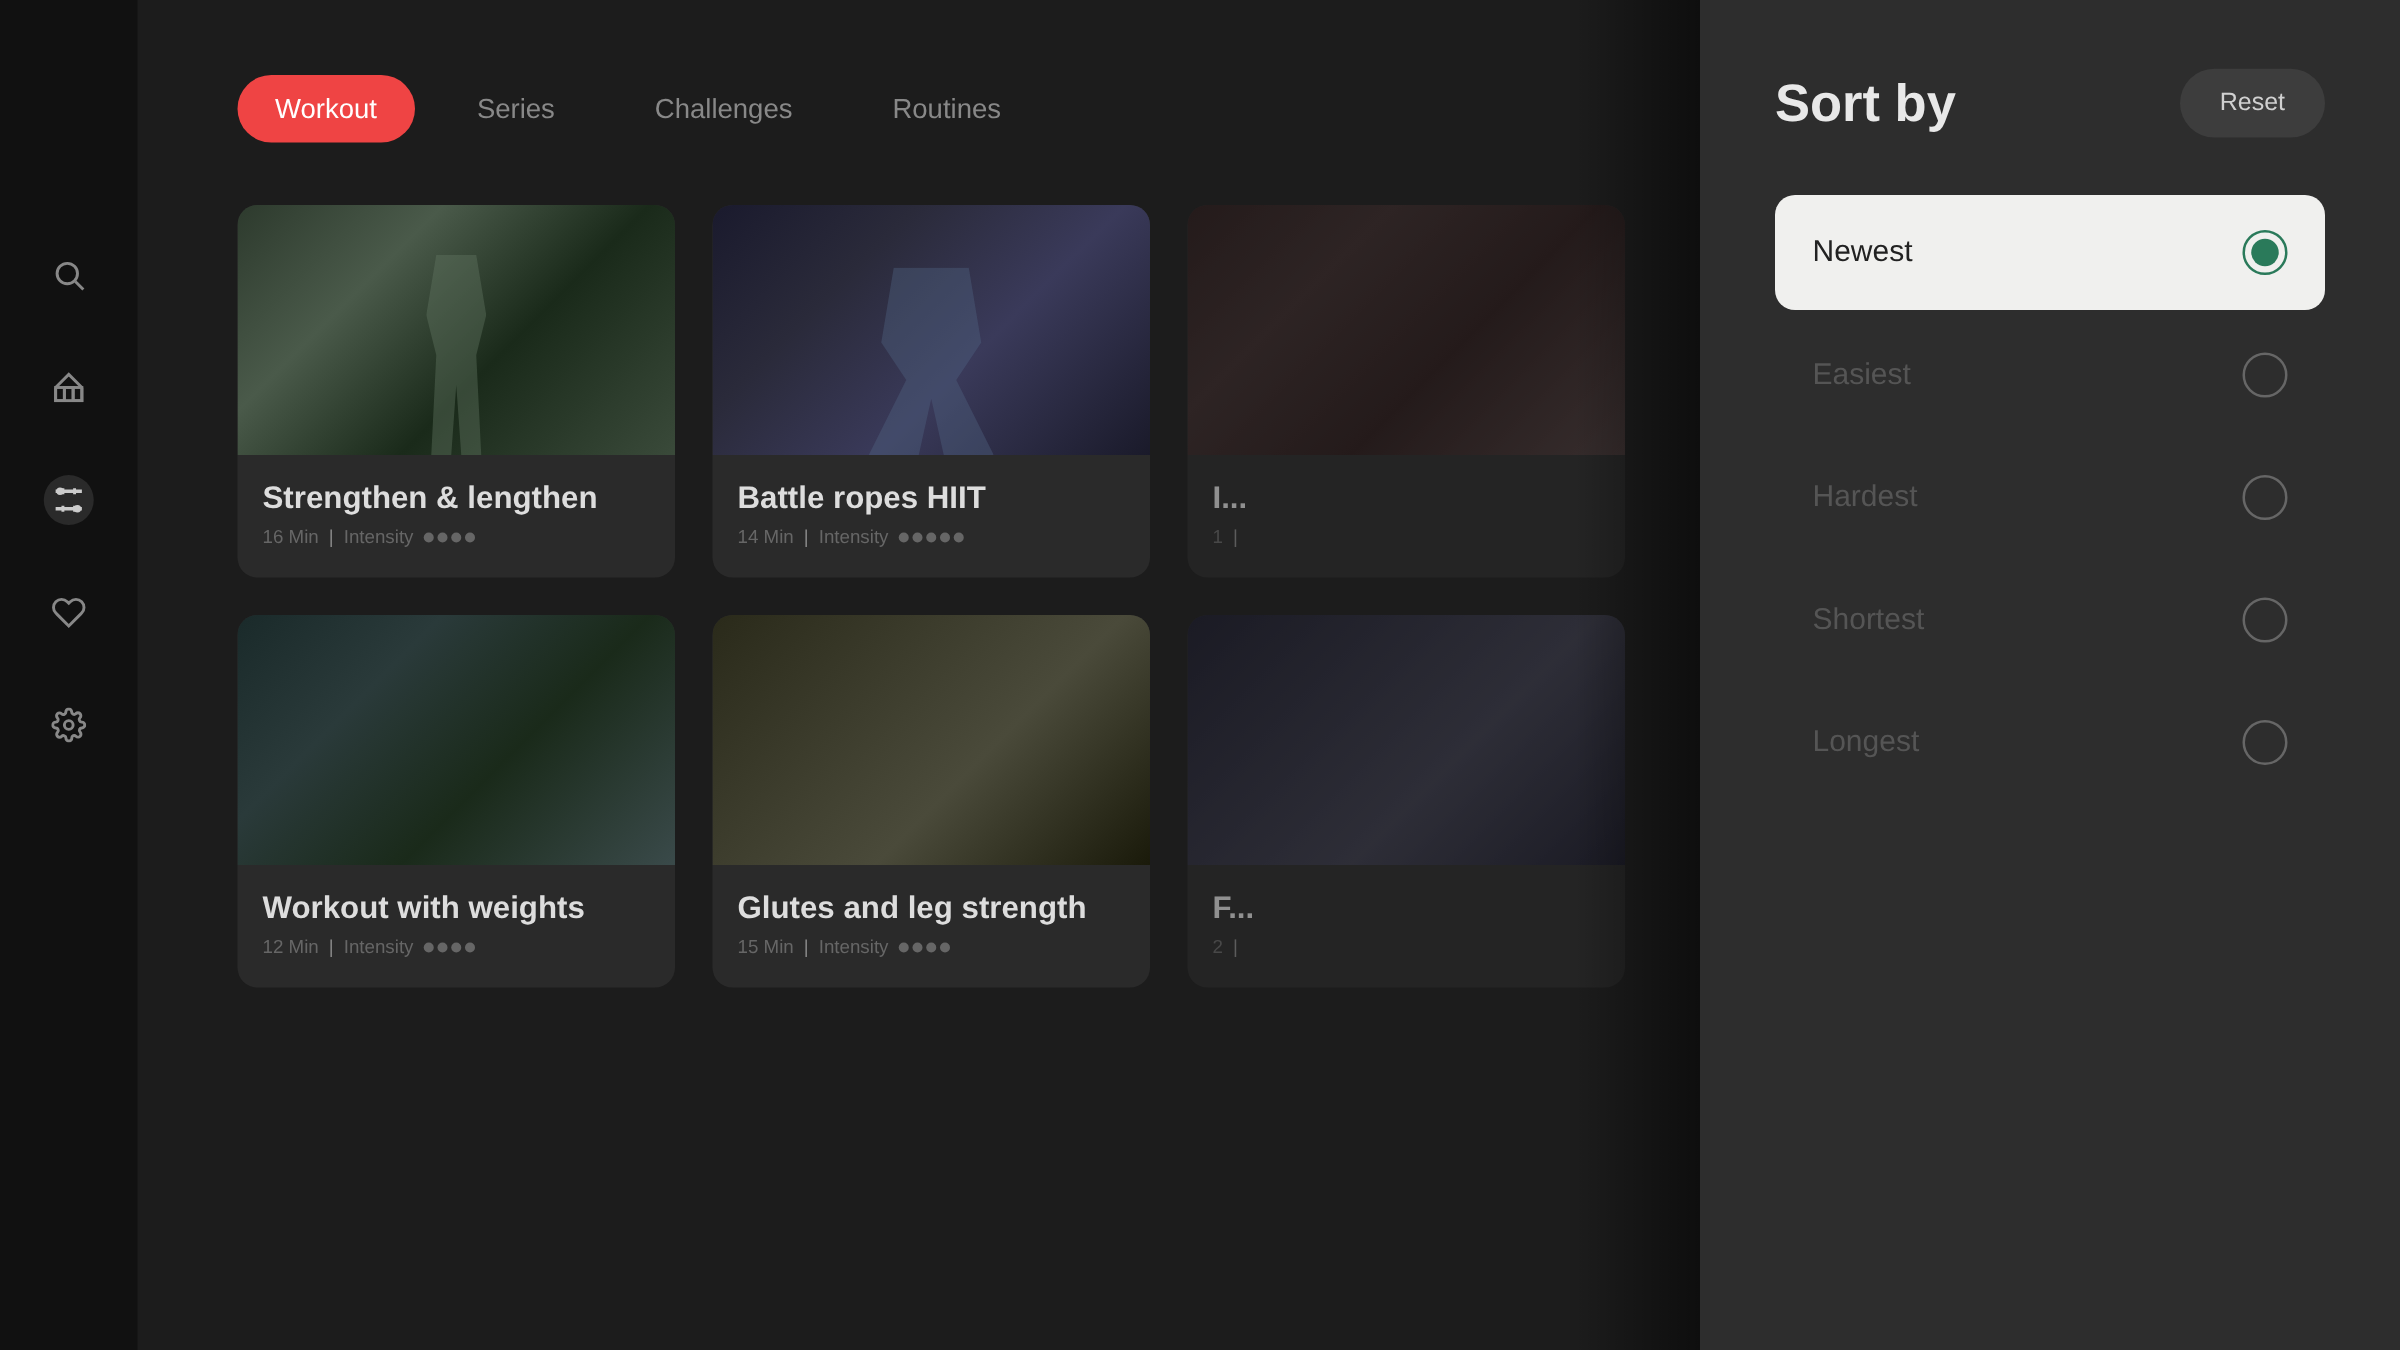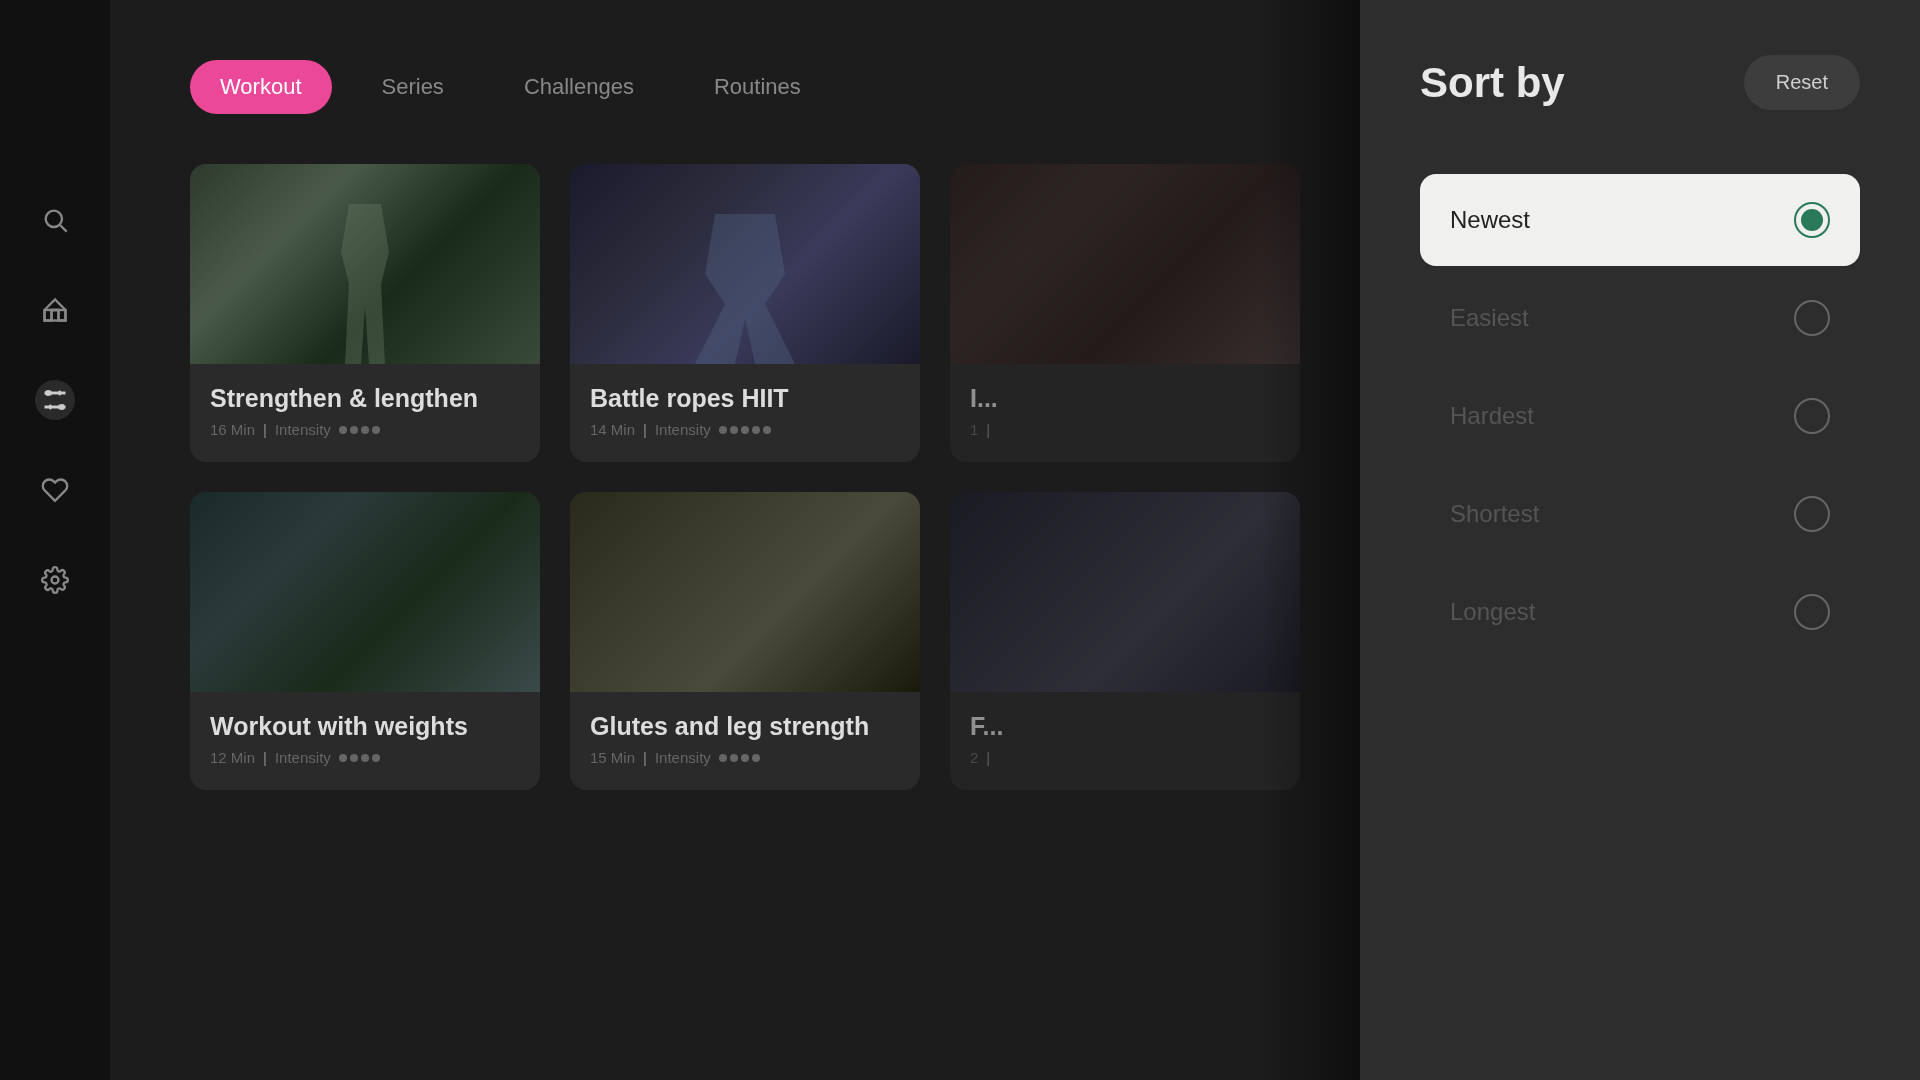--- a/index.html
+++ b/index.html
@@ -63,21 +63,21 @@
       padding: 14px 30px;
       border-radius: 50px;
       font-size: 22px;
       font-weight: 500;
       cursor: pointer;
       color: #888;
       background: transparent;
       border: none;
     }
     .tab.active {
-      background: #ec4899;
+      background: #ef4444;
       color: #fff;
     }
 
     
     .workout-grid {
       display: grid;
       grid-template-columns: repeat(3, 1fr);
       gap: 30px;
     }
     .workout-card {
@@ -187,21 +187,21 @@
       width: 560px;
       height: 1080px;
       background: #2d2d2d;
       flex-shrink: 0;
       padding: 55px 60px;
     }
     .sort-header {
       display: flex;
       align-items: center;
       justify-content: space-between;
-      margin-bottom: 64px;
+      margin-bottom: 46px;
     }
     .sort-title {
       font-size: 42px;
       font-weight: 600;
       color: #e8e8e8;
     }
     .reset-button {
       background: #3d3d3d;
       color: #d0d0d0;
       border: none;

